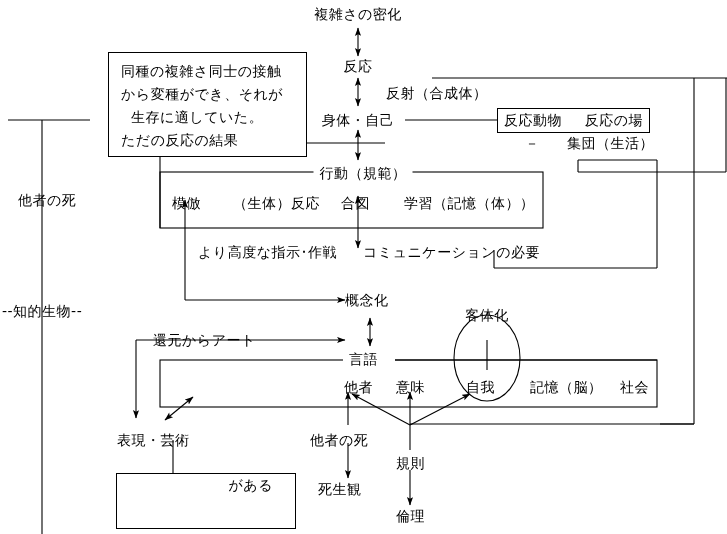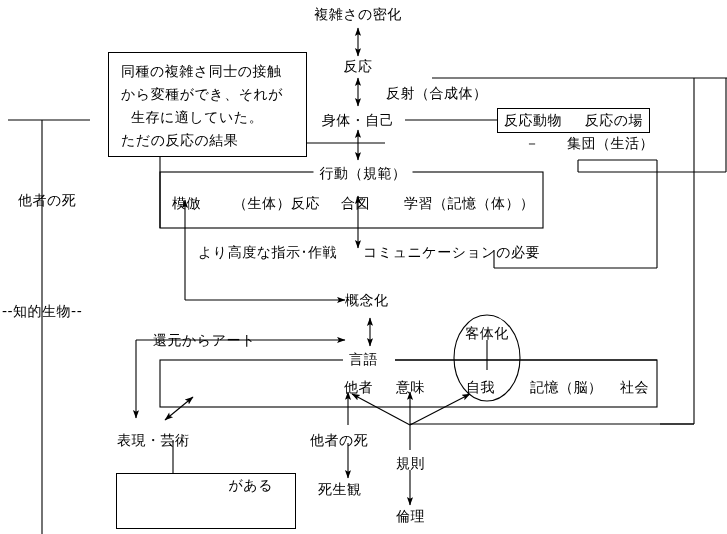--- a/index.html
+++ b/index.html
@@ -187,21 +187,21 @@
 
   <div class="lbl" style="left:198px; top:244px;">より高度な指示･作戦</div>
   <div class="lbl" style="left:363px; top:244px;">コミュニケーションの必要</div>
 
   <div class="lbl" style="left:345px; top:292px;">概念化</div>
 
   <div class="lbl" style="left:153px; top:332px;">還元からアート</div>
 
   <div class="lbl" style="left:345px; top:351px; background:#fff; padding:0 4px;">言語</div>
 
-  <div class="lbl ctr" style="left:487px; top:325px;">客体化</div>
+  <div class="lbl ctr" style="left:487px; top:307px;">客体化</div>
 
   <div class="boxtext" style="left:344px; top:376px;">他者</div>
   <div class="boxtext" style="left:396px; top:376px;">意味</div>
   <div class="boxtext" style="left:466px; top:376px;">自我</div>
   <div class="boxtext" style="left:530px; top:376px;">記憶（脳）</div>
   <div class="boxtext" style="left:620px; top:376px;">社会</div>
 
   <div class="lbl" style="left:117px; top:432px;">表現・芸術</div>
 
   <div class="lbl" style="left:310px; top:432px;">他者の死</div>

